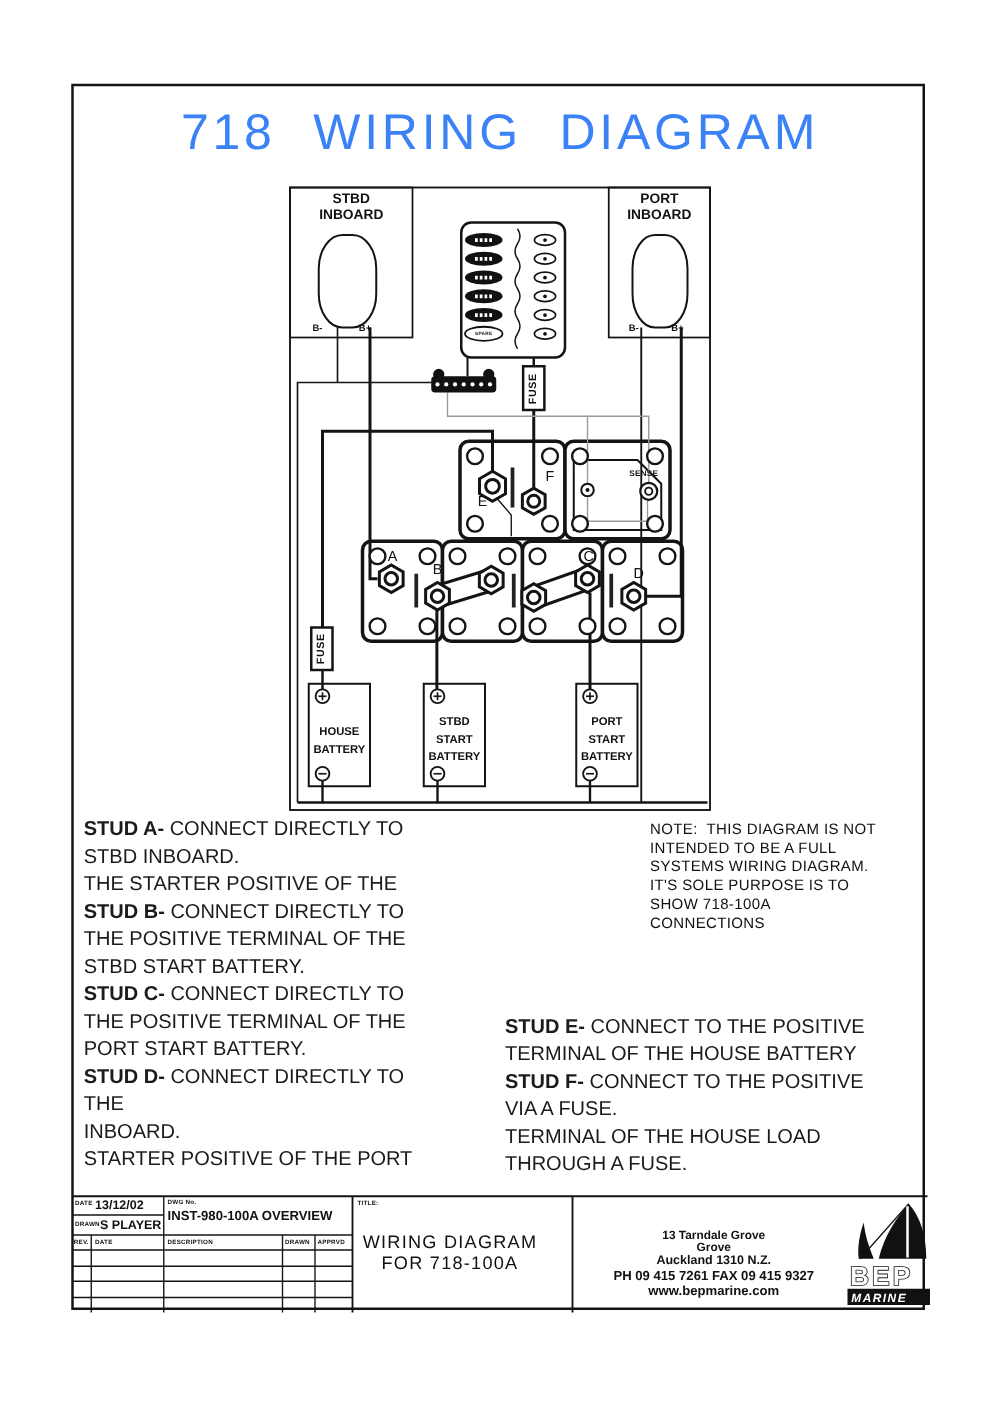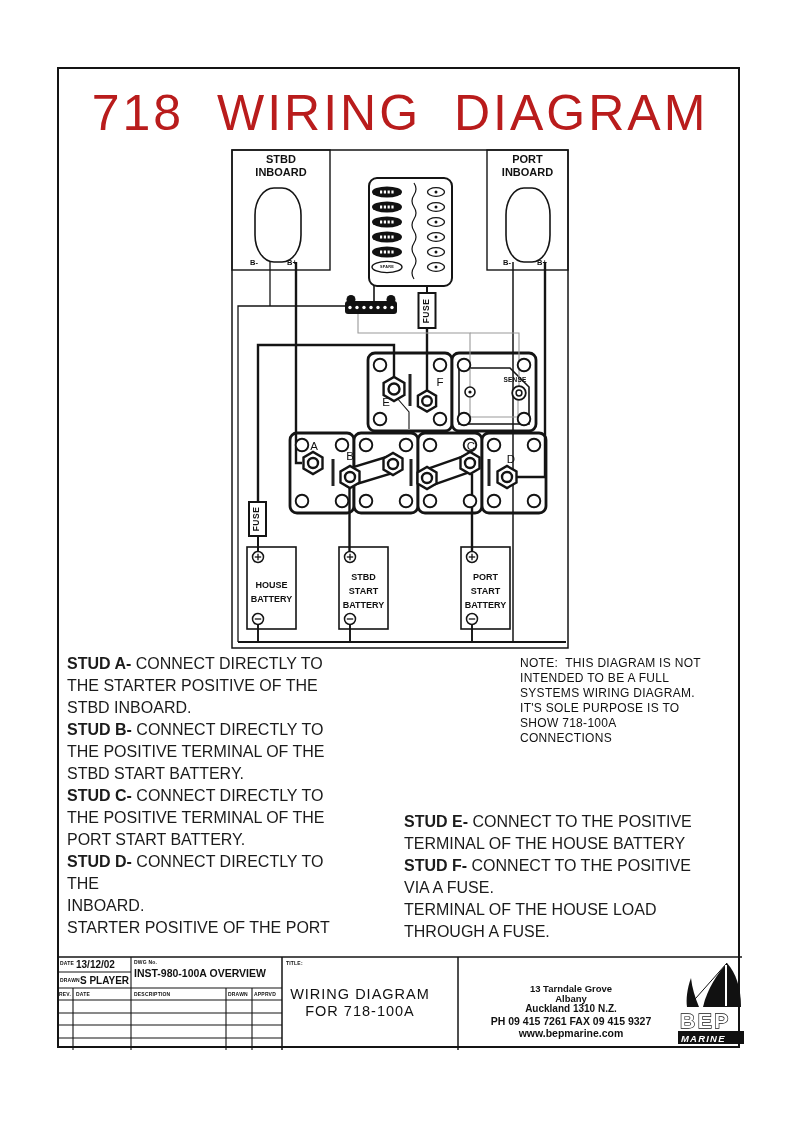--- a/index.html
+++ b/index.html
@@ -1,21 +1,21 @@
 <!DOCTYPE html>
 <html><head>
 <meta charset="utf-8">
 <style>
   html,body{margin:0;padding:0;background:#fff}
   .page{position:relative;width:800px;height:1132px;background:#fff;overflow:hidden;
         font-family:"Liberation Sans",sans-serif;color:#111}
   .abs{position:absolute}
   .c{text-align:center}
   .frame{border:2.6px solid #141414}
-  .main-title{font-size:50px;letter-spacing:3px;word-spacing:16px;color:#b91c1c;font-weight:400}
+  .main-title{font-size:40px;letter-spacing:3px;word-spacing:16px;color:#3b82f6;font-weight:400}
   .eng{font-size:11px;font-weight:700;line-height:12.5px;letter-spacing:0}
   .bterm{font-size:7.5px;font-weight:700}
   .studlbl{font-size:11.5px;color:#111}
   .sense{font-size:6.5px;font-weight:700;letter-spacing:.2px}
   .spare{font-size:3.8px;font-weight:700;letter-spacing:.2px}
   .fuse{font-size:8.5px;font-weight:700;letter-spacing:.5px;transform:rotate(-90deg)}
   .bat{font-size:9px;line-height:14px;font-weight:700}
   .tline{font-size:16px;line-height:22px;color:#1b1b1b}
   .nline{font-size:12px;line-height:15px;letter-spacing:.3px}
   .tb-tiny{font-size:5px;font-weight:700;letter-spacing:.2px}
@@ -287,22 +287,22 @@
     <div class="bat">BATTERY</div>
   </div>
   <div class="abs c" style="left:461px;top:570px;width:49px">
     <div class="bat">PORT</div>
     <div class="bat">START</div>
     <div class="bat">BATTERY</div>
   </div>
 
   <div class="abs" style="left:67px;top:653px;width:334px">
     <div class="tline"><b>STUD A-</b><span> CONNECT DIRECTLY TO</span></div>
+    <div class="tline"><span>STBD INBOARD.</span></div>
     <div class="tline"><span>THE STARTER POSITIVE OF THE</span></div>
-    <div class="tline"><span>STBD INBOARD.</span></div>
     <div class="tline"><b>STUD B-</b><span> CONNECT DIRECTLY TO</span></div>
     <div class="tline"><span>THE POSITIVE TERMINAL OF THE</span></div>
     <div class="tline"><span>STBD START BATTERY.</span></div>
     <div class="tline"><b>STUD C-</b><span> CONNECT DIRECTLY TO</span></div>
     <div class="tline"><span>THE POSITIVE TERMINAL OF THE</span></div>
     <div class="tline"><span>PORT START BATTERY.</span></div>
     <div class="tline"><b>STUD D-</b><span> CONNECT DIRECTLY TO</span></div>
     <div class="tline"><span>THE</span></div>
     <div class="tline"><span>INBOARD.</span></div>
     <div class="tline"><span>STARTER POSITIVE OF THE PORT</span></div>
@@ -339,19 +339,19 @@
   <div class="abs tb-tiny" style="left:254px;top:991px">APPRVD</div>
 
   <div class="abs tb-tiny" style="left:286px;top:960px">TITLE:</div>
   <div class="abs c" style="left:284px;top:986px;width:152px">
     <div class="tb-mid">WIRING DIAGRAM</div>
     <div class="tb-mid">FOR 718-100A</div>
   </div>
 
   <div class="abs c" style="left:460px;top:984px;width:222px">
     <div class="addr1">13 Tarndale Grove</div>
-    <div class="addr1">Albany</div>
+    <div class="addr1">Grove</div>
     <div class="addr2">Auckland 1310 N.Z.</div>
     <div class="addr3">PH 09 415 7261 FAX 09 415 9327</div>
     <div class="addr3">www.bepmarine.com</div>
   </div>
 
 </div>
 
 </body></html>

